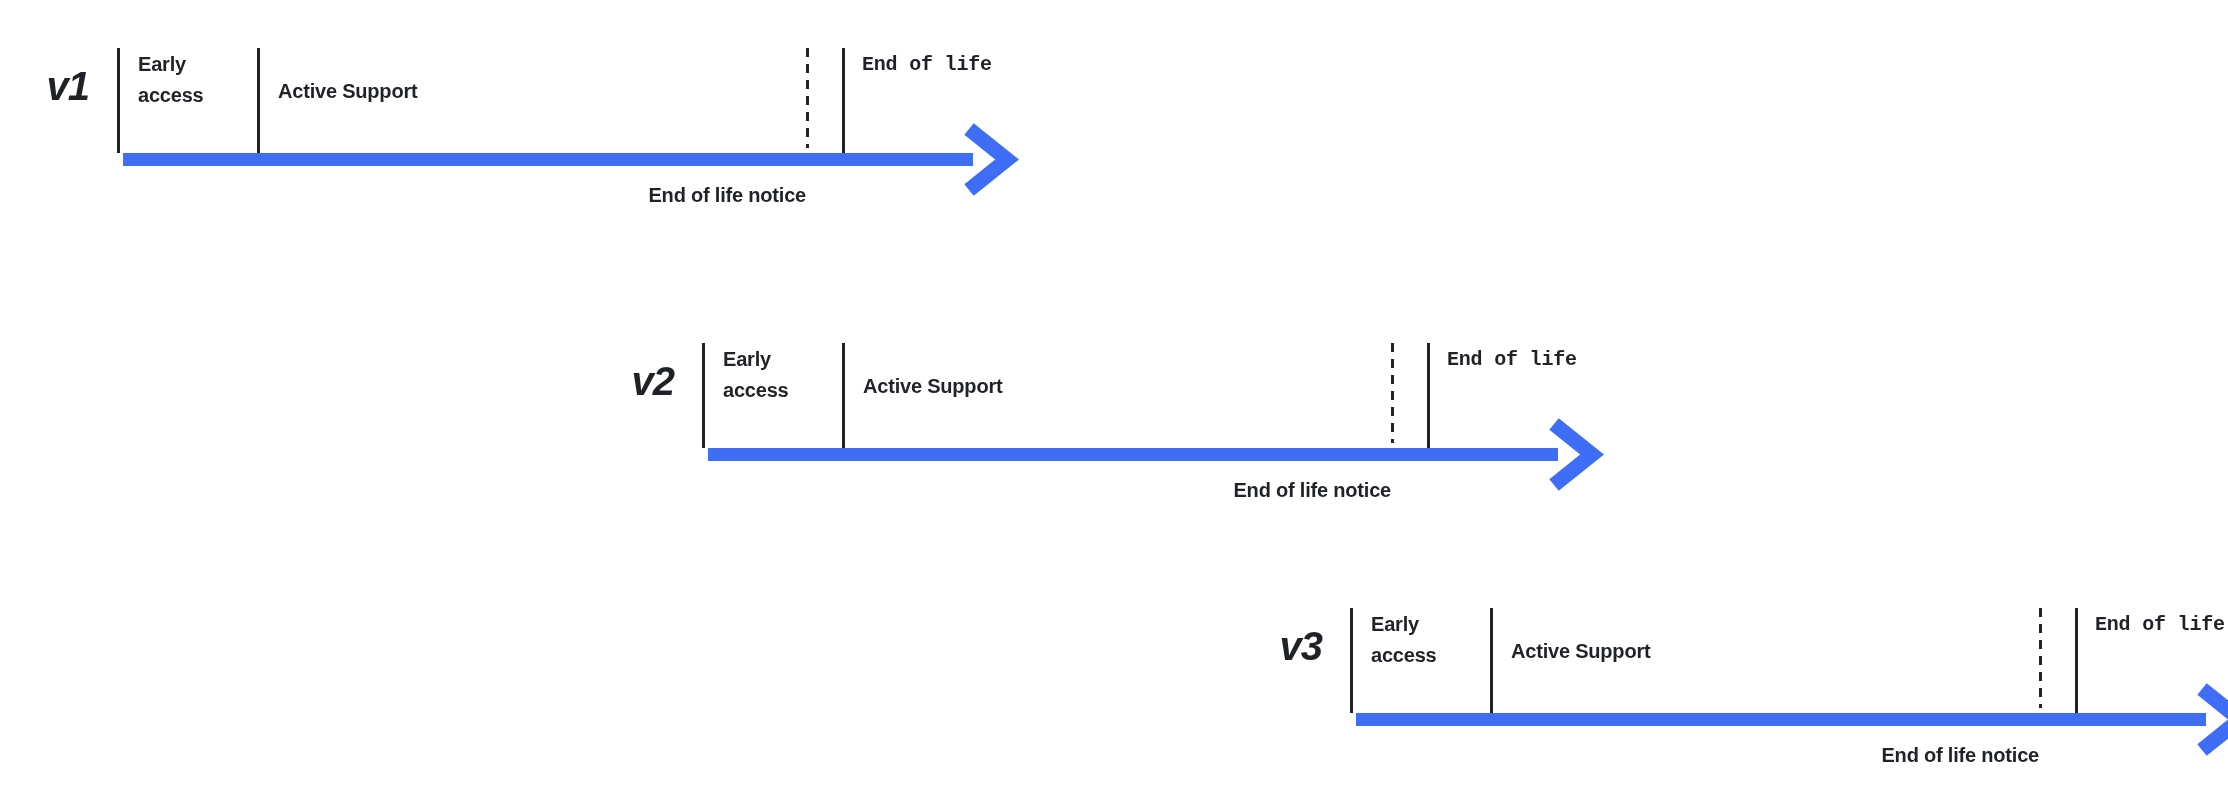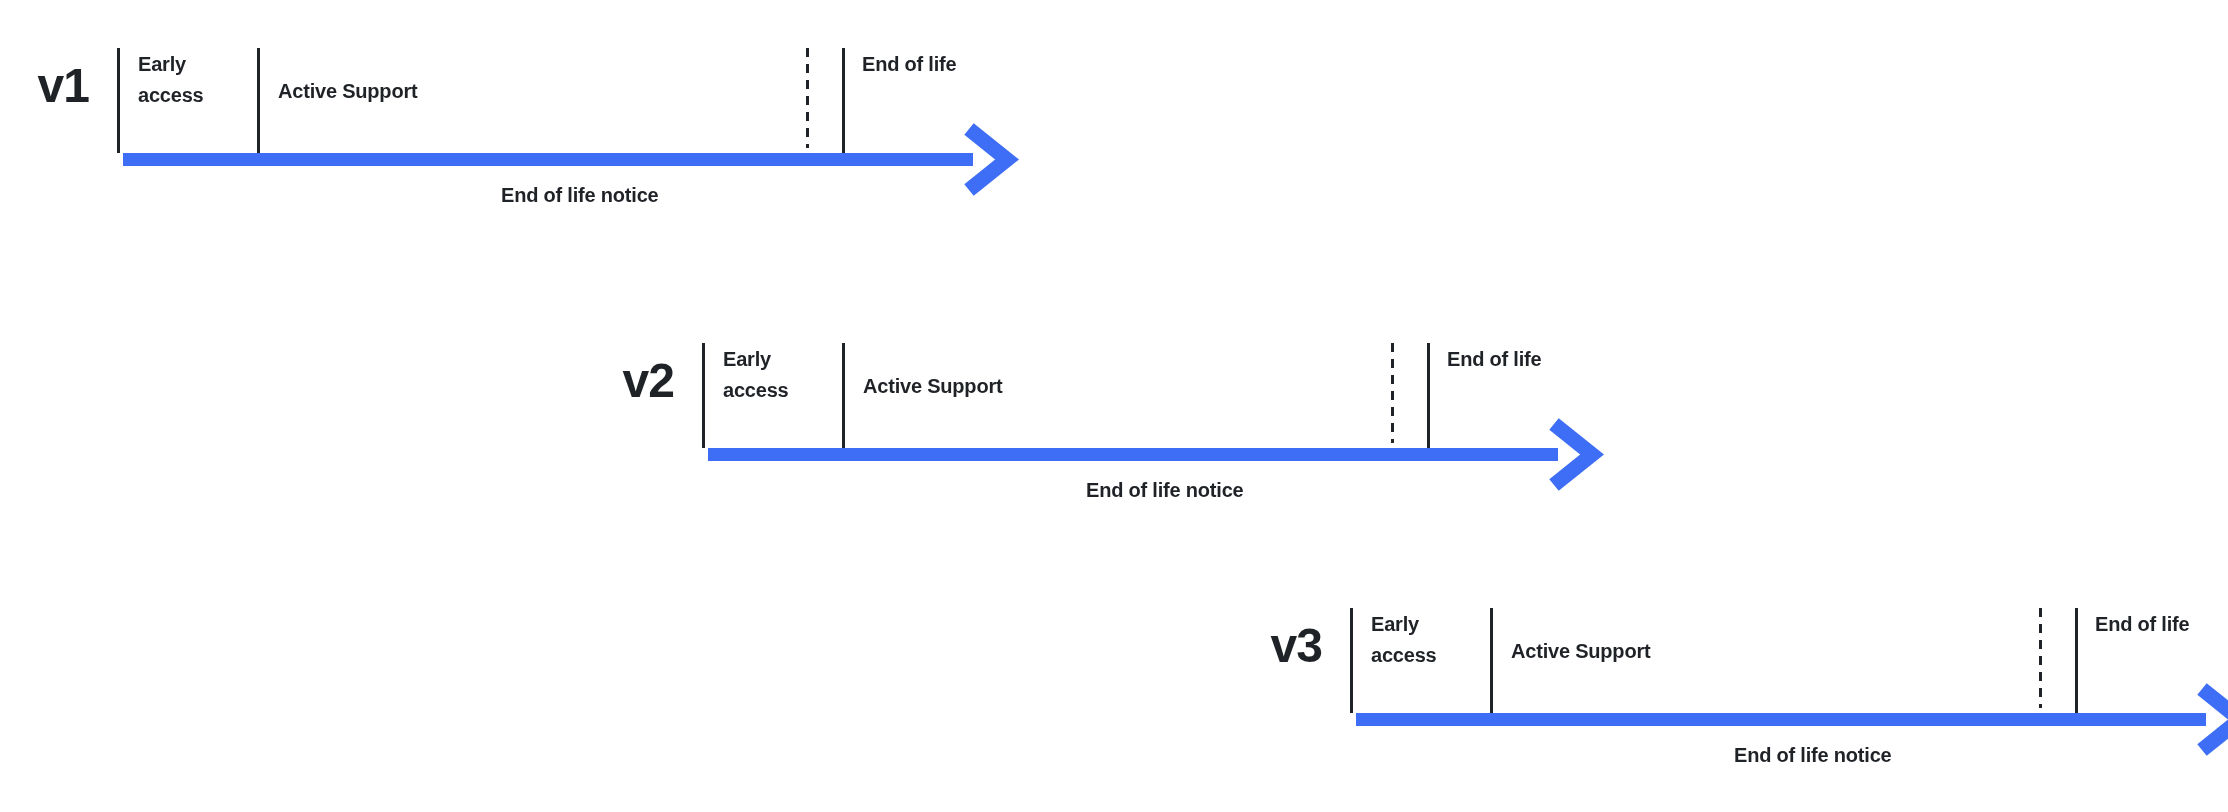--- a/index.html
+++ b/index.html
@@ -12,42 +12,43 @@
     font-family: "Liberation Sans", sans-serif;
     color: #1f2226;
   }
   .timeline { position: absolute; width: 1045px; height: 190px; }
   .row-0 { left: 7px;    top: 40px;  }
   .row-1 { left: 592px;  top: 335px; }
   .row-2 { left: 1240px; top: 600px; }
 
   .version {
     position: absolute; left: 0; top: 22px; width: 82px;
-    text-align: right; font-size: 48px; line-height: 48px; font-weight: bold;
+    text-align: right; font-size: 40px; line-height: 48px; font-weight: bold;
     letter-spacing: -1px;
+    font-style: italic;
   }
   .tick {
     position: absolute; top: 8px; width: 3px; height: 105px;
     background: #1f2226;
   }
   .tick-1 { left: 110px; }
   .tick-2 { left: 250px; }
   .tick-3 { left: 835px; }
   .dashed {
     position: absolute; left: 799px; top: 8px; width: 3px; height: 100px;
     background: repeating-linear-gradient(to bottom, #1f2226 0 9px, transparent 9px 16px);
   }
   .label {
     position: absolute; font-size: 20px; line-height: 31px; font-weight: bold;
     white-space: nowrap; letter-spacing: -0.2px;
   }
   .label.early  { left: 131px; top: 9px; width: 118px; white-space: normal; }
   .label.active { left: 271px; top: 9px; margin-top: 27px; }
-  .label.eol    { left: 855px; top: 9px; }
-  .label.notice { left: 494px; top: 140px; width: 305px; }
+  .label.eol    { left: 855px; top: 9px; font-family: Liberation Mono, monospace; }
+  .label.notice { left: 494px; top: 140px; width: 305px; text-align: right; }
   .arrow { position: absolute; left: 105px; top: 73px; }
 </style>
 </head>
 <body>
 
 <div class="canvas">
 
   <div class="timeline row-0">
     <div class="version">v1</div>
     <div class="tick tick-1"></div>

